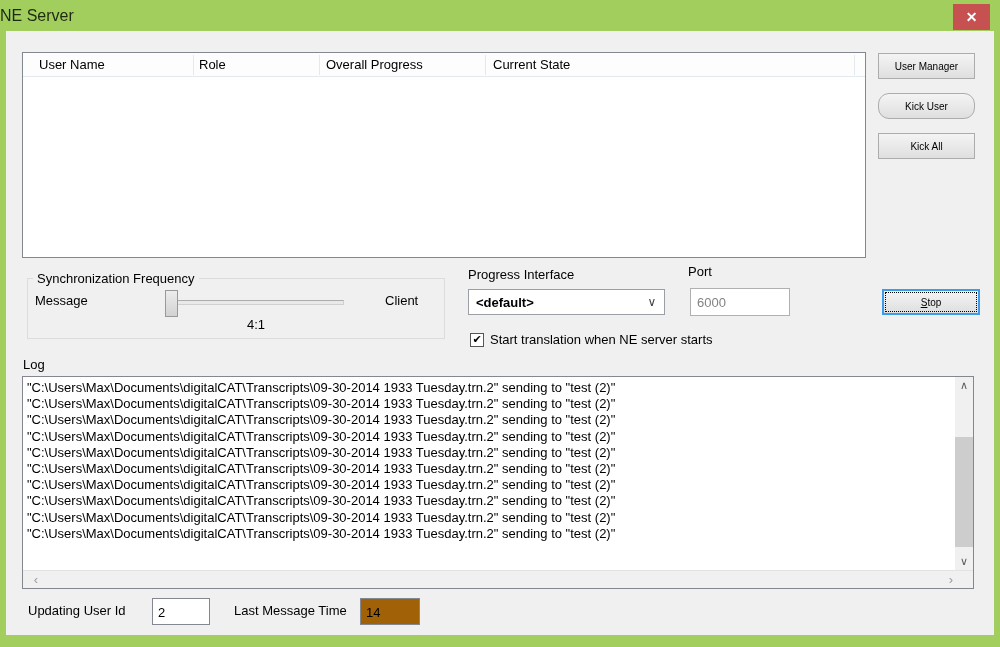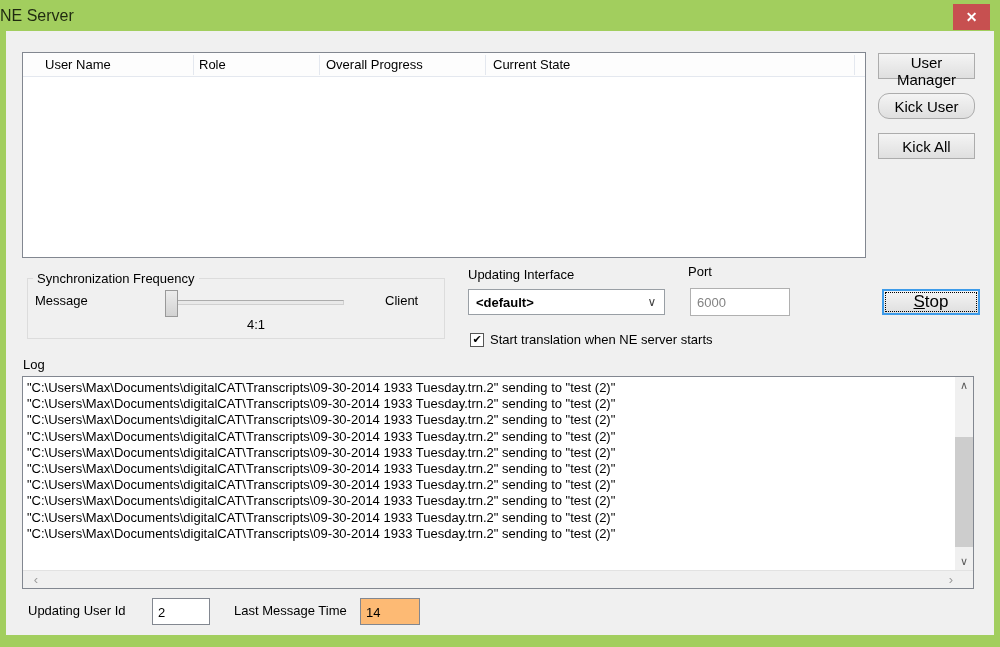--- a/index.html
+++ b/index.html
@@ -36,21 +36,21 @@
   .lv-h-cell { position: absolute; top: 4px; white-space: nowrap; }
   .lv-sep { position: absolute; top: 2px; width: 1px; height: 20px; background: #e4e8ef; }
   .lv-row { position: absolute; left: 0; top: 27px; width: 100%; height: 18px; }
   .lv-cell { position: absolute; top: 0; white-space: nowrap; }
   .progress-glyphs { letter-spacing: -0.4px; }
 
   
   .btn {
     position: absolute; width: 97px; height: 26px;
     background: linear-gradient(#f4f4f4, #dfdfdf);
-    border: 1px solid #ACACAC; font-family: inherit; font-size: 15px;
+    border: 1px solid #ACACAC; font-family: inherit; font-size: 10px;
     text-align: center; cursor: pointer;
   }
   .btn-user-manager { left: 872px; top: 22px; }
   .btn-kick-user   { left: 872px; top: 62px; border-radius: 11px; }
   .btn-kick-all    { left: 872px; top: 102px; }
 
   
   .groupbox {
     position: absolute; left: 21px; top: 247px; width: 418px; height: 61px;
     border: 1px solid #DCDCDC;
@@ -81,21 +81,21 @@
   .combobox-arrow { width: 24px; text-align: center; color: #444; font-size: 12px; }
   .lbl-port { position: absolute; left: 682px; top: 233px; }
   .input-port {
     position: absolute; left: 684px; top: 257px; width: 100px; height: 28px;
     background: #fff; border: 1px solid #b0b0b0; color: #838383;
     font-family: inherit; font-size: 13px; padding-left: 6px;
   }
   .btn-stop {
     position: absolute; left: 876px; top: 258px; width: 98px; height: 26px;
     background: linear-gradient(#f4f4f4, #dfdfdf);
-    border: 2px solid #3D9BE9; font-family: inherit; font-size: 17px;
+    border: 2px solid #3D9BE9; font-family: inherit; font-size: 10px;
     outline: 1px dotted #000; outline-offset: -4px; cursor: pointer;
   }
   .btn-stop .stop-label { display: block; }
   .btn-stop .stop-label::first-letter { text-decoration: underline; }
 
   
   .checkbox-row { position: absolute; left: 464px; top: 301px; display: flex; align-items: center; cursor: pointer; }
   .checkbox-box {
     width: 14px; height: 14px; background: #fff; border: 1px solid #565656;
     display: flex; align-items: center; justify-content: center;
@@ -141,42 +141,42 @@
   
   .lbl-updating { position: absolute; left: 22px; top: 572px; }
   .input-user-id {
     position: absolute; left: 146px; top: 567px; width: 58px; height: 27px;
     background: #fff; border: 1px solid #828790; font-family: inherit; font-size: 13px;
     padding: 2px 0 0 5px; vertical-align: top;
   }
   .lbl-lastmsg { position: absolute; left: 228px; top: 572px; }
   .input-lastmsg {
     position: absolute; left: 354px; top: 567px; width: 60px; height: 27px;
-    background: #fdba74; border: 1px solid #828790; font-family: inherit; font-size: 13px;
+    background: #a16207; border: 1px solid #828790; font-family: inherit; font-size: 13px;
     padding: 2px 0 0 5px;
   }
   input { outline: none; }
 </style>
 </head>
 <body>
 
 <div class="window">
 
   <div class="titlebar">
     <span class="title-text">NE Server</span>
   </div>
   <button class="close-btn">
     <span>✕</span>
   </button>
 
   <div class="content">
 
     <div class="listview">
       <div class="lv-header">
-        <span class="lv-h-cell" style="left:22px">User Name</span>
+        <span class="lv-h-cell" style="left:16px">User Name</span>
         <span class="lv-h-cell" style="left:176px">Role</span>
         <span class="lv-h-cell" style="left:303px">Overall Progress</span>
         <span class="lv-h-cell" style="left:470px">Current State</span>
         <span class="lv-sep" style="left:170px"></span>
         <span class="lv-sep" style="left:296px"></span>
         <span class="lv-sep" style="left:462px"></span>
         <span class="lv-sep" style="left:831px"></span>
       </div>
     </div>
 
@@ -185,21 +185,21 @@
     <button class="btn btn-kick-all">Kick All</button>
 
     <div class="groupbox"></div>
     <span class="groupbox-label">Synchronization Frequency</span>
     <span class="lbl-server">Message</span>
     <span class="lbl-client">Client</span>
     <div class="slider-track"></div>
     <div class="slider-thumb"></div>
     <span class="slider-ratio">4:1</span>
 
-    <span class="lbl-network">Updating Interface</span>
+    <span class="lbl-network">Progress Interface</span>
     <div class="combobox">
       <span class="combobox-value">&lt;default&gt;</span>
       <span class="combobox-arrow">∨</span>
     </div>
 
     <span class="lbl-port">Port</span>
     <input class="input-port" type="text" value="6000" style="">
 
     <button class="btn-stop">
       <span class="stop-label">Stop</span>

